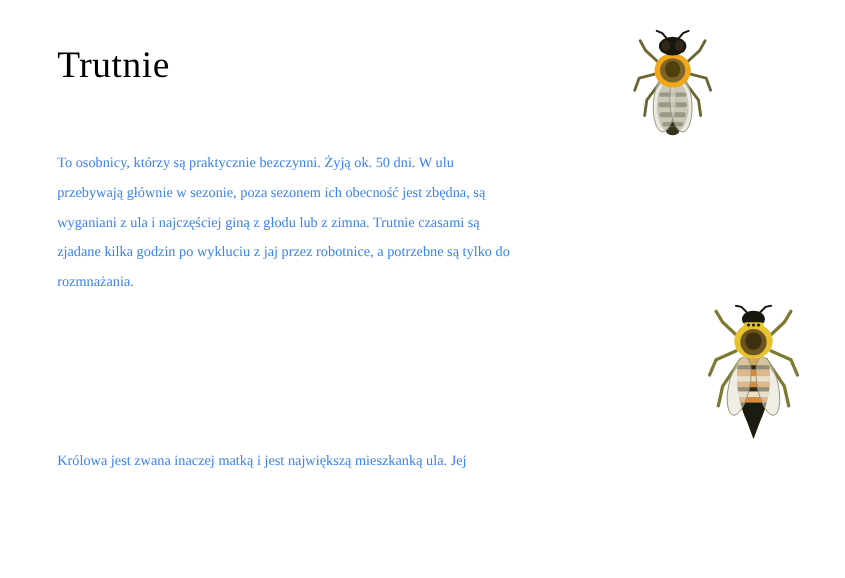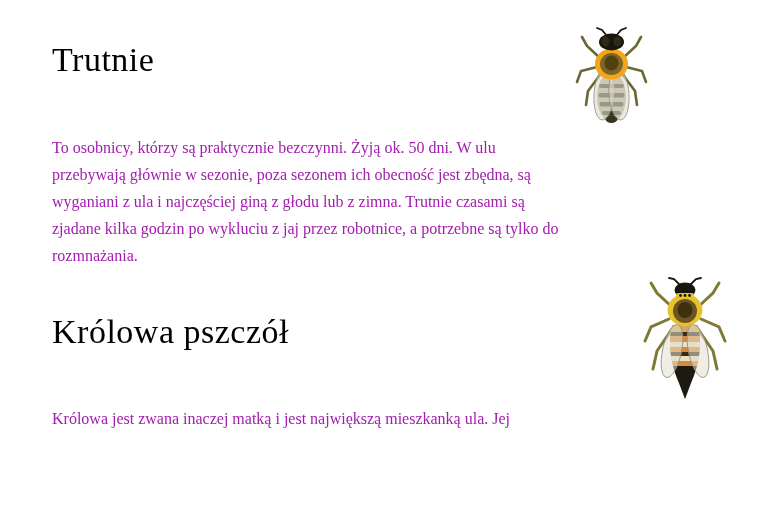--- a/index.html
+++ b/index.html
@@ -22,24 +22,24 @@
     letter-spacing: 0.5px;
     color: #000000;
   }
   .heading-1 { top: 41px; }
   .heading-2 { top: 313px; }
   .para {
     position: absolute;
     left: 52px;
     width: 700px;
     margin: 0;
-    font-size: 16px;
+    font-size: 13px;
     line-height: 27px;
     white-space: pre-line;
-    color: #a21caf;
+    color: #3b82f6;
   }
   .para-1 { top: 134px; }
   .para-2 { top: 389px; margin-top: 16px; }
   .bee { position: absolute; }
   .bee-1 { left: 574px; top: 27px; width: 75px; height: 98px; }
   .bee-2 { left: 641px; top: 277px; width: 88px; height: 126px; }
   .bee svg { display: block; width: 100%; height: 100%; }
   .footer {
     position: absolute;
     left: 52px;
@@ -91,21 +91,20 @@
       </g>
     </svg>
   </div>
 
   <p class="para para-1">To osobnicy, którzy są praktycznie bezczynni. Żyją ok. 50 dni. W ulu
 przebywają głównie w sezonie, poza sezonem ich obecność jest zbędna, są
 wyganiani z ula i najczęściej giną z głodu lub z zimna. Trutnie czasami są
 zjadane kilka godzin po wykluciu z jaj przez robotnice, a potrzebne są tylko do
 rozmnażania.</p>
 
-  <h1 class="heading heading-2">Królowa pszczół</h1>
 
   <div class="bee bee-2">
     <svg viewBox="0 0 88 126" xmlns="http://www.w3.org/2000/svg">
       <defs>
         <clipPath id="queen-abdomen-clip">
           <path d="M31 48 C27 66 29 86 38 106 L44 122 L50 106 C59 86 61 66 57 48 Z"></path>
         </clipPath>
       </defs>
       <g stroke="#7f7a33" stroke-width="3" fill="none" stroke-linecap="round">
         <path d="M31 30 L16 16 L10 6"></path>

